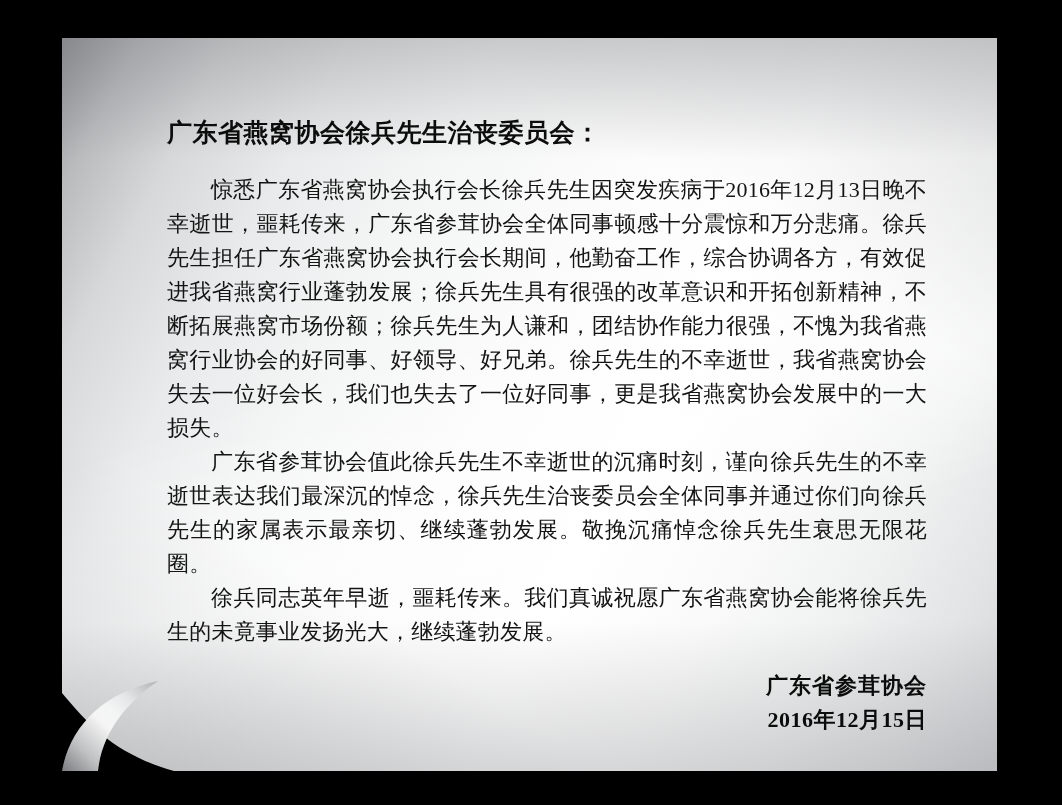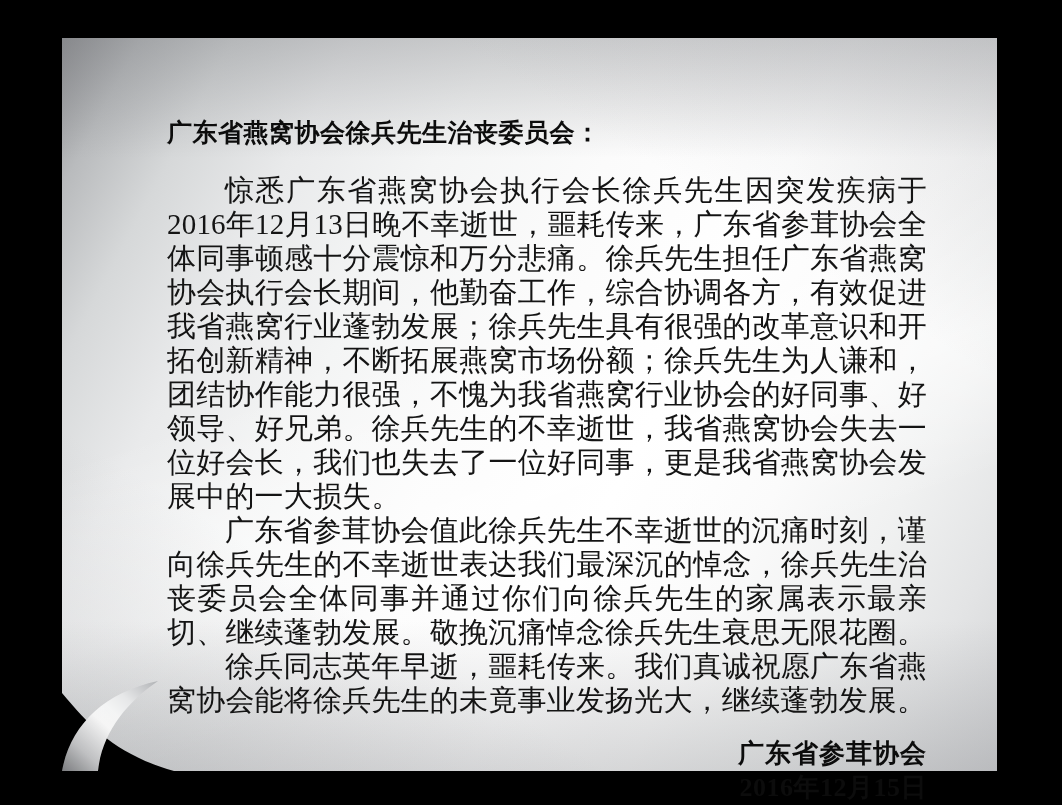--- a/index.html
+++ b/index.html
@@ -91,34 +91,34 @@
 
   #doc-title {
     font-size: 25px;
     font-weight: bold;
     letter-spacing: 0.5px;
     margin: 0 0 24px 0;
     color: #0c0c0c;
   }
 
   .para {
-    font-size: 29px;
+    font-size: 22px;
     line-height: 34px;
     text-align: justify;
     text-justify: inter-ideograph;
     margin: 0;
     text-indent: 2em;
     color: #141414;
     letter-spacing: 0.2px;
   }
 
   #signature {
     margin-top: 20px;
     text-align: right;
-    font-size: 26px;
+    font-size: 22px;
     line-height: 34px;
     font-weight: bold;
     color: #0c0c0c;
   }
   #sign-org { display: block; letter-spacing: 1px; }
   #sign-date { display: block; letter-spacing: 0.5px; text-align: right; }
 </style>
 </head>
 <body>
 

